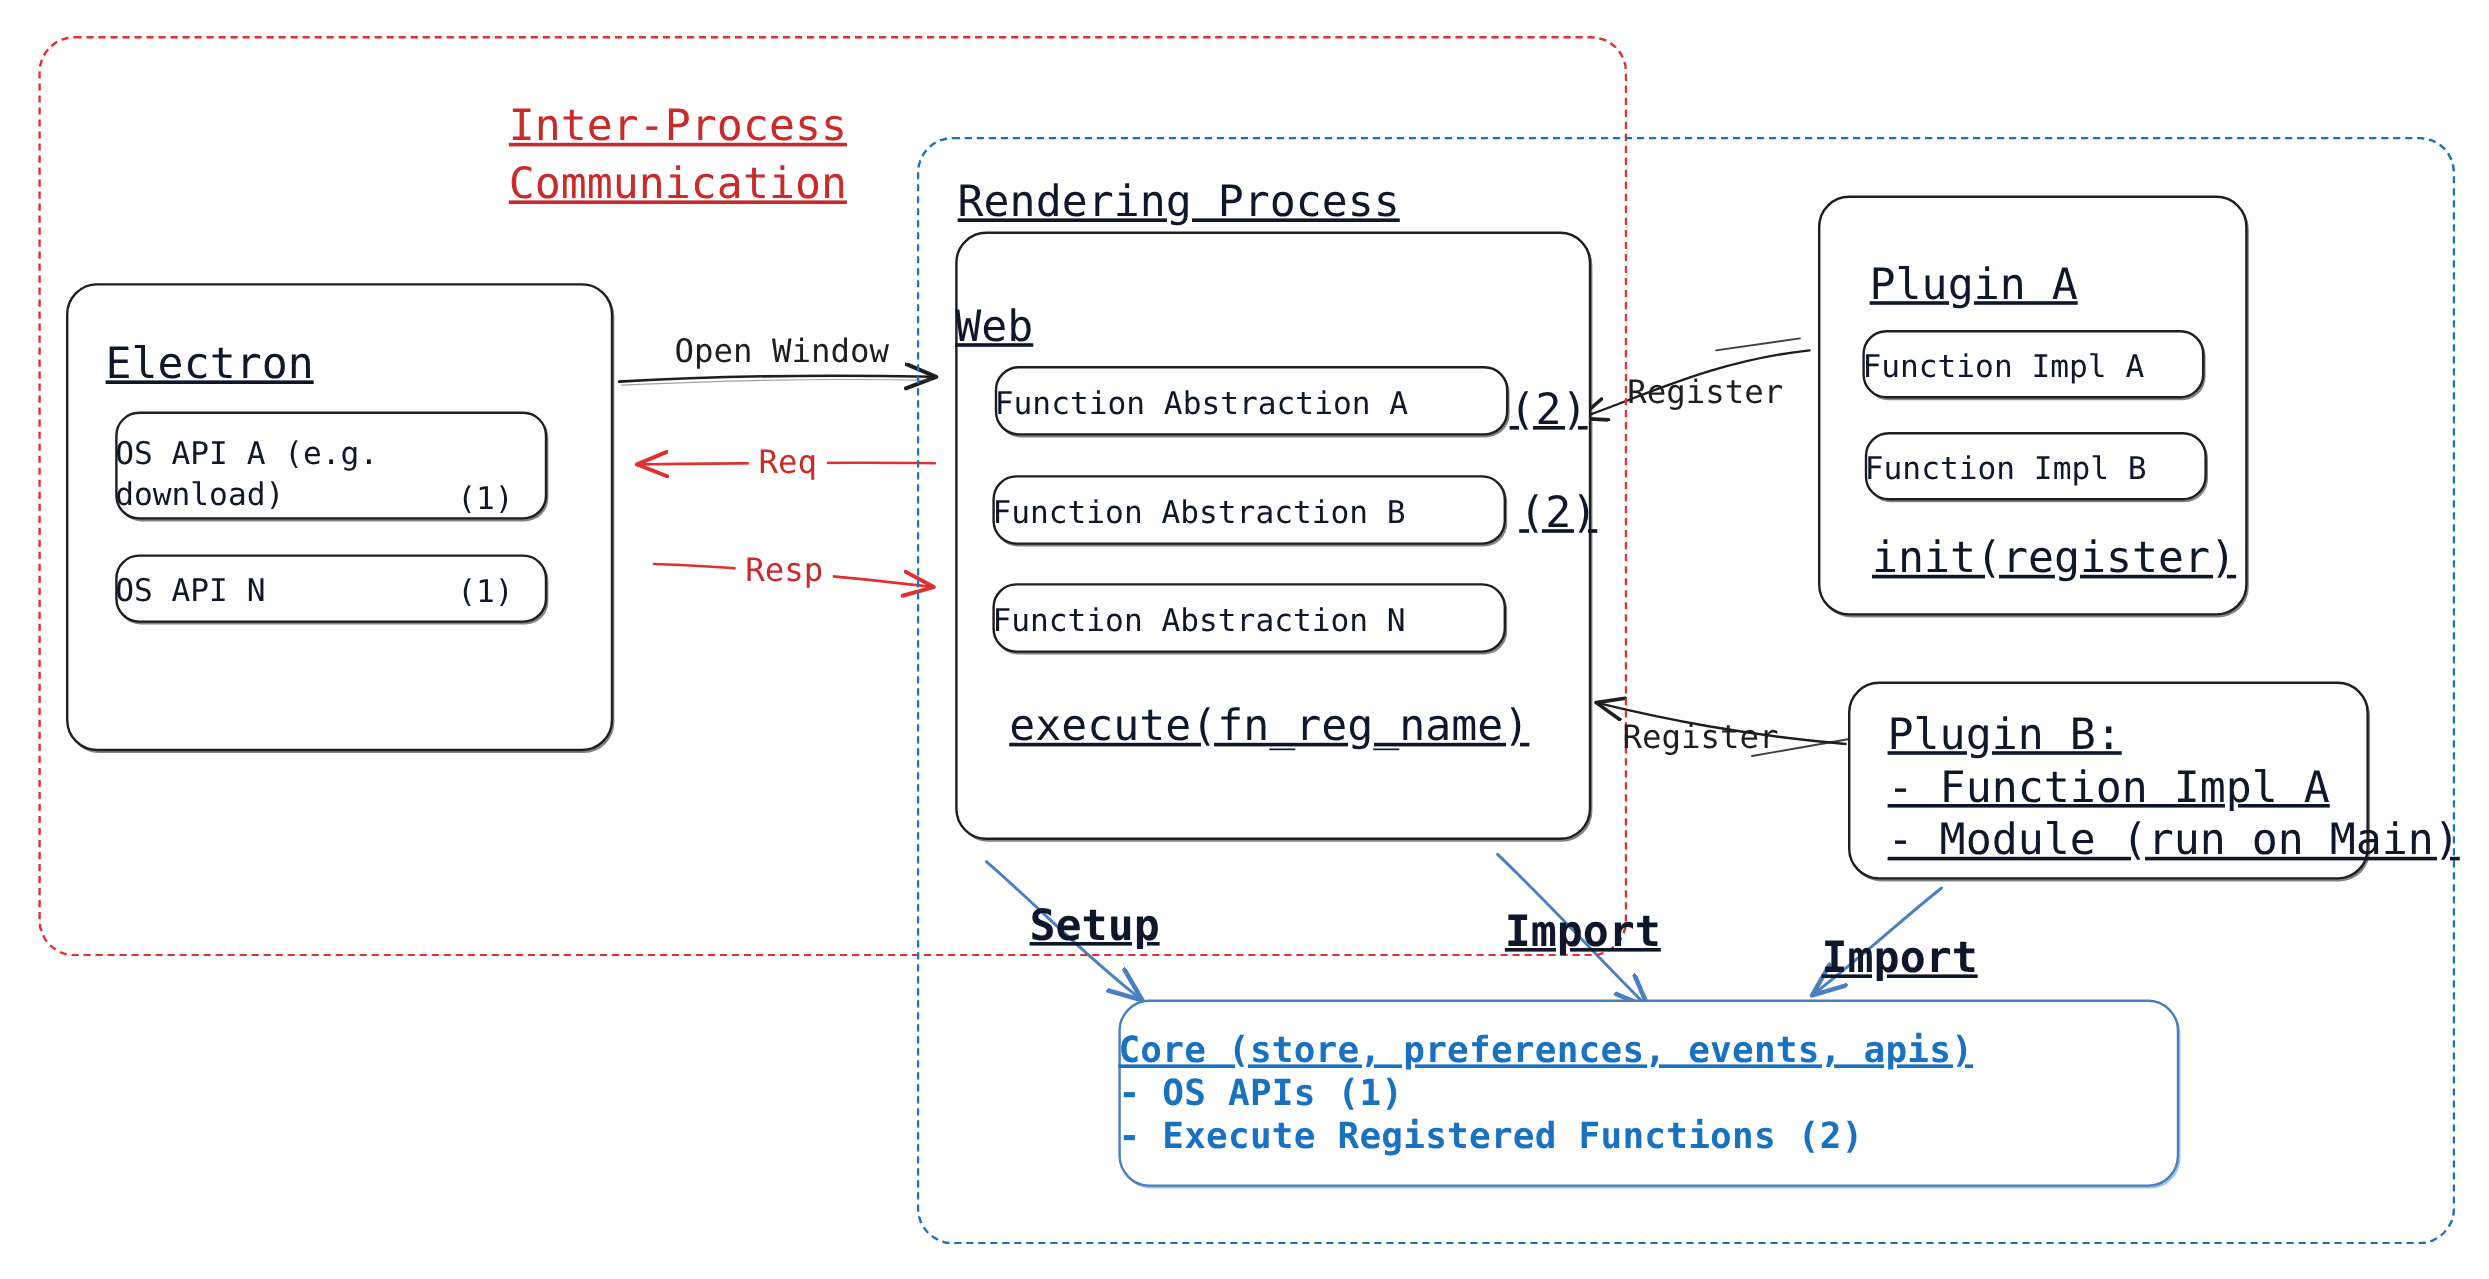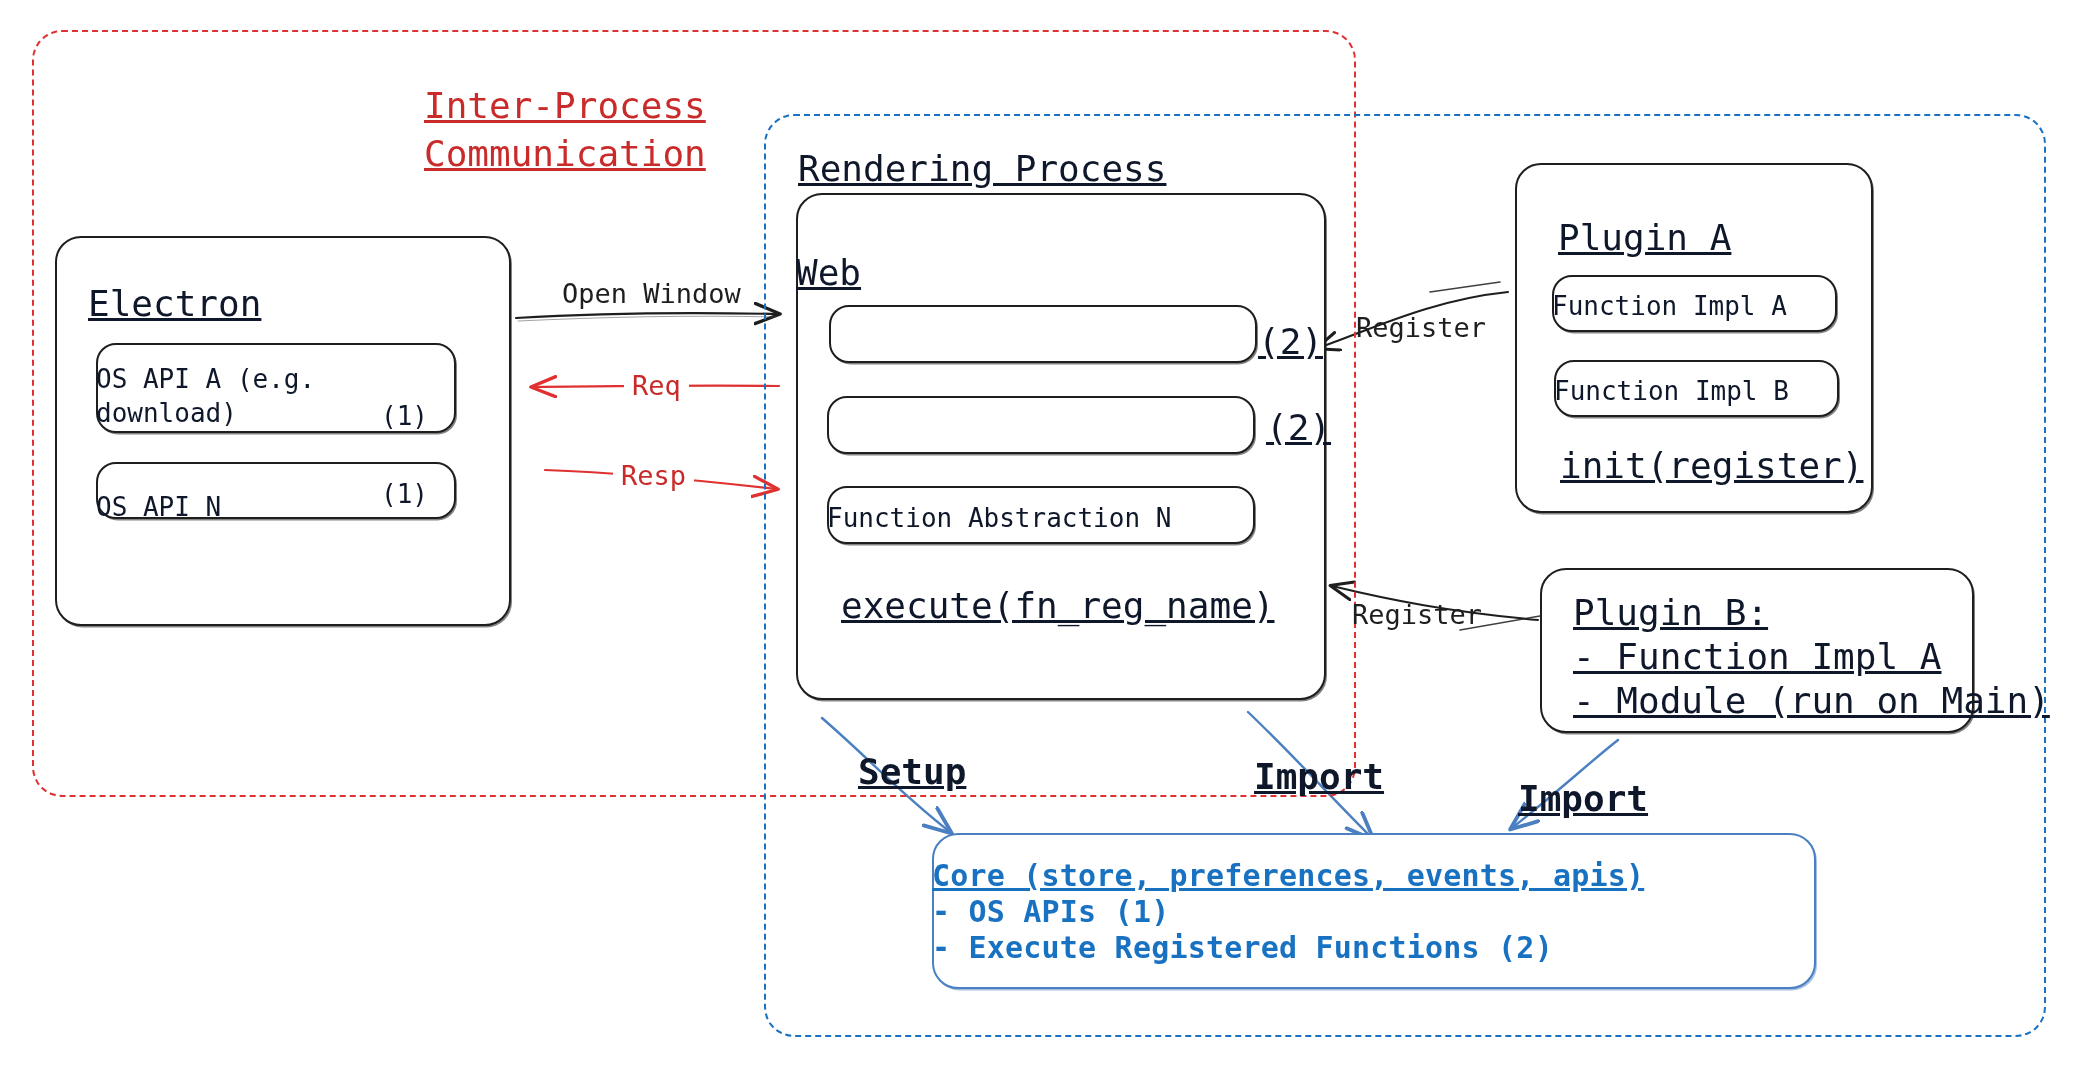--- a/index.html
+++ b/index.html
@@ -142,37 +142,39 @@
   <div class="sketchbox" style="left:55px;top:236px;width:456px;height:390px;"></div>
 
   <div class="boxlabel ttl" style="left:88px;top:281px;">Electron</div>
 
   <div class="sketchbox inner" style="left:96px;top:343px;width:360px;height:90px;"></div>
   <div class="boxlabel sm center" style="left:96px;top:363px;width:330px;">OS API A (e.g.
 download)</div>
   <div class="label blue sm" style="left:381px;top:399px;">(1)</div>
 
   <div class="sketchbox inner" style="left:96px;top:462px;width:360px;height:57px;"></div>
-  <div class="boxlabel sm center" style="left:96px;top:477px;width:290px;margin-top:14px;">OS API N</div>
+  <div class="boxlabel sm center" style="left:96px;top:477px;width:290px;">OS API N</div>
   <div class="label blue sm" style="left:381px;top:477px;">(1)</div>
 
   <div class="label arrlabel" style="left:562px;top:276px;text-align:right;">Open Window</div>
 
   <div class="label red arrlabel" style="left:624px;top:368px;background:#fff;padding:0 8px;">Req</div>
 
   <div class="label red arrlabel" style="left:613px;top:458px;background:#fff;padding:0 8px;">Resp</div>
 
   <div class="sketchbox" style="left:796px;top:193px;width:530px;height:507px;"></div>
 
   <div class="boxlabel ttl center" style="left:796px;top:250px;width:530px;">Web</div>
 
   <div class="sketchbox inner" style="left:829px;top:305px;width:428px;height:58px;"></div>
+  <div class="boxlabel sm center" style="left:829px;top:321px;width:428px;">Function Abstraction A</div>
   <div class="label blue ttl" style="left:1258px;top:318px;">(2)</div>
 
   <div class="sketchbox inner" style="left:827px;top:396px;width:428px;height:58px;"></div>
+  <div class="boxlabel sm center" style="left:827px;top:412px;width:428px;">Function Abstraction B</div>
   <div class="label blue ttl" style="left:1266px;top:404px;">(2)</div>
 
   <div class="sketchbox inner" style="left:827px;top:486px;width:428px;height:58px;"></div>
   <div class="boxlabel sm center" style="left:827px;top:502px;width:428px;">Function Abstraction N</div>
 
   <div class="boxlabel ttl" style="left:841px;top:583px;">execute(fn_reg_name)</div>
 
   <div class="label arrlabel" style="left:1356px;top:310px;">Register</div>
 
   <div class="label arrlabel" style="left:1352px;top:597px;">Register</div>

